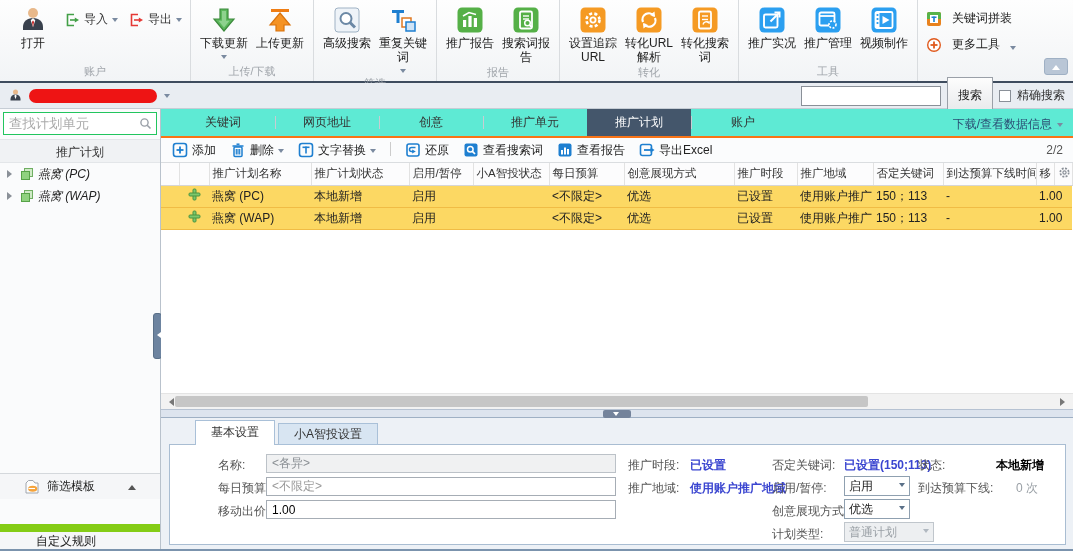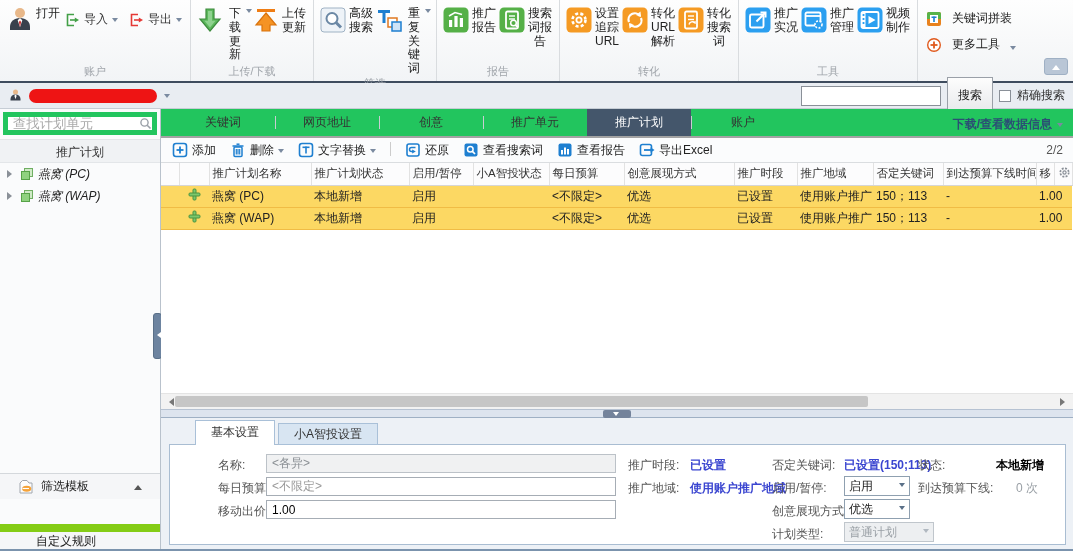--- a/index.html
+++ b/index.html
@@ -6,61 +6,61 @@
 html,body{width:1073px;height:551px;overflow:hidden;}
 body{position:relative;background:#fff;font-size:12px;color:#333;}
 .icon{display:inline-flex;align-items:center;justify-content:center;line-height:0;}
 .caret{width:0;height:0;border:4px solid transparent;border-top:5px solid #7a8aa0;display:inline-block;margin-top:5px;}
 .caret.sm{border-width:3.5px;border-top-width:4.5px;margin-top:4px;}
 
 #ribbon{position:absolute;top:0;left:0;right:0;height:83px;background:linear-gradient(#fefefe,#f2f4f6);border-bottom:2px solid #3e4c5e;display:flex;}
 #ribbon-groups{display:flex;}
 .rgroup{display:flex;flex-direction:column;border-right:1px solid #d9dcdf;padding:2px 5px 0;}
 .ritems{flex:1;display:flex;align-items:flex-start;}
-.rbtn{display:flex;width:56px;padding-top:3px;cursor:pointer;}
+.rbtn{display:flex;flex-direction:column;align-items:center;width:56px;padding-top:3px;cursor:pointer;}
 .rbtn .icon{height:30px;}
 .rlabel{text-align:center;line-height:1.15;margin-top:2px;color:#222;width:52px;}
 .rsmallcol{display:flex;flex-direction:row;gap:4px;padding-top:8px;}
 .rsbtn{display:flex;align-items:center;gap:4px;padding:1px 3px;cursor:pointer;}
 .rglabel{text-align:center;color:#a0a5ab;font-size:11px;height:17px;line-height:15px;}
 #ribbon-extra{display:flex;flex-direction:column;gap:9px;padding:10px 0 0 8px;}
 .rxbtn{display:flex;align-items:flex-end;gap:10px;cursor:pointer;color:#222;}
 #ribbon-collapse{position:absolute;right:5px;bottom:6px;width:24px;height:17px;background:#b9c6d6;border:1px solid #9fb0c4;border-radius:3px;display:flex;align-items:center;justify-content:center;cursor:pointer;}
 .up-chev{width:0;height:0;border:4px solid transparent;border-bottom:5px solid #fff;margin-top:-3px;}
 
 #account-bar{position:absolute;top:83px;left:0;right:0;height:26px;background:#e9edf2;border-bottom:1px solid #c6cdd5;display:flex;align-items:center;padding:0 8px;}
 #redact-pill{width:128px;height:14px;background:#ee1414;border-radius:7px;margin:0 7px 0 6px;}
 #account-right{margin-left:auto;display:flex;align-items:center;gap:6px;}
 #global-search{width:140px;height:20px;border:1px solid #8a9098;padding:0 4px;background:#fff;}
 #search-btn{height:38px;padding:0 10px;background:linear-gradient(#fdfdfd,#e6e8ea);border:1px solid #9aa0a8;cursor:pointer;font-size:12px;color:#222;}
 .cbx{width:12px;height:12px;border:1px solid #8a9098;background:#fff;display:inline-block;}
 
 #sidebar{position:absolute;top:109px;left:0;width:161px;bottom:0;background:#fafbfc;border-right:1px solid #b9c2cc;}
 #sidebar-search{position:relative;margin:3px 3px 4px;}
-#sidebar-search input{width:100%;height:23px;border:5px solid #22c55e;padding:0 20px 0 5px;color:#333;background:#fff;}
+#sidebar-search input{width:100%;height:23px;border:1px solid #22c55e;padding:0 20px 0 5px;color:#333;background:#fff;}
 #sidebar-search input::placeholder{color:#aaa;}
 #sidebar-search .icon{position:absolute;right:5px;top:5px;}
 #sidebar-header{height:24px;line-height:24px;text-align:center;background:#f0f2f4;border-top:1px solid #e3e6e9;border-bottom:1px solid #e3e6e9;color:#333;}
 .titem{display:flex;align-items:center;gap:4px;height:22px;padding-left:7px;cursor:pointer;}
 .tarrow{width:0;height:0;border:4px solid transparent;border-left:5px solid #8a9098;display:inline-block;}
 .tlabel{font-style:italic;color:#222;}
 #side-collapse{position:absolute;right:-2px;top:204px;width:9px;height:46px;background:#6d84a0;border:1px solid #5a7088;border-radius:3px;cursor:pointer;}
 #side-collapse::after{content:'';position:absolute;left:0px;top:18px;border:3px solid transparent;border-right:4px solid #fff;}
 #sidebar-bottom{position:absolute;bottom:0;left:0;right:0;}
-.sb-row{height:26px;display:flex;align-items:center;padding:0 18px;gap:7px;background:#f5f6f8;border-top:1px solid #d4d8dc;color:#222;cursor:pointer;}
+.sb-row{height:26px;display:flex;align-items:center;padding:0 24px;gap:7px;background:#f5f6f8;border-top:1px solid #d4d8dc;color:#222;cursor:pointer;}
 .sb-row.second{border-top:8px solid #84cc16;padding-left:36px;height:27px;margin-top:25px;}
 .up-tri-sm{width:0;height:0;border:4px solid transparent;border-bottom:5px solid #555;margin-left:auto;margin-bottom:3px;}
 
 #main{position:absolute;left:161px;top:109px;right:0;bottom:0;background:#fff;}
-#tabbar{height:29px;background:#22c55e;border-bottom:2px solid #a3a3a3;display:flex;align-items:flex-start;padding-left:10px;position:relative;}
+#tabbar{height:29px;background:#5eead4;border-bottom:2px solid #f97316;display:flex;align-items:flex-start;padding-left:10px;position:relative;}
 .tab{width:104px;height:27px;line-height:27px;text-align:center;color:#333;cursor:pointer;position:relative;}
 .tab+.tab::before{content:'';position:absolute;left:0;top:7px;height:13px;width:1px;background:#c8cdd2;}
 .tab.active{background:#44566b;color:#fff;}
 .tab.active::before{display:none;}
-#data-info{position:absolute;right:10px;top:7px;color:#2b4e74;display:flex;align-items:center;gap:5px;cursor:pointer;font-weight:bold;}
+#data-info{position:absolute;right:10px;top:7px;color:#2b4e74;display:flex;align-items:center;gap:5px;cursor:pointer;}
 #action-toolbar{position:absolute;top:29px;left:0;right:0;height:25px;background:#fbfcfd;border-bottom:1px solid #dadde0;display:flex;align-items:center;padding-left:4px;}
 .tbtn{display:flex;align-items:center;gap:4px;padding:0 7px;color:#222;cursor:pointer;}
 .tsep{width:1px;height:14px;background:#ccc;margin:0 7px;}
 #row-count{position:absolute;right:10px;color:#555;}
 #grid{position:absolute;top:54px;left:0;border-collapse:collapse;table-layout:fixed;width:911px;}
 #grid th{height:22px;border-right:1px solid #e2e2e2;border-bottom:1px solid #d6d6d6;font-weight:normal;text-align:left;padding:0 3px;background:#fcfcfd;color:#333;overflow:hidden;white-space:nowrap;font-size:11.5px;}
 #grid td{height:22px;padding:0 3px;overflow:hidden;white-space:nowrap;color:#222;}
 tr.datarow{background:#fcd863;cursor:pointer;}
 tr.datarow td{border-bottom:1px solid #f0bc45;}
 .gearcell{text-align:center;background:#f4f5f6;padding:0;}

